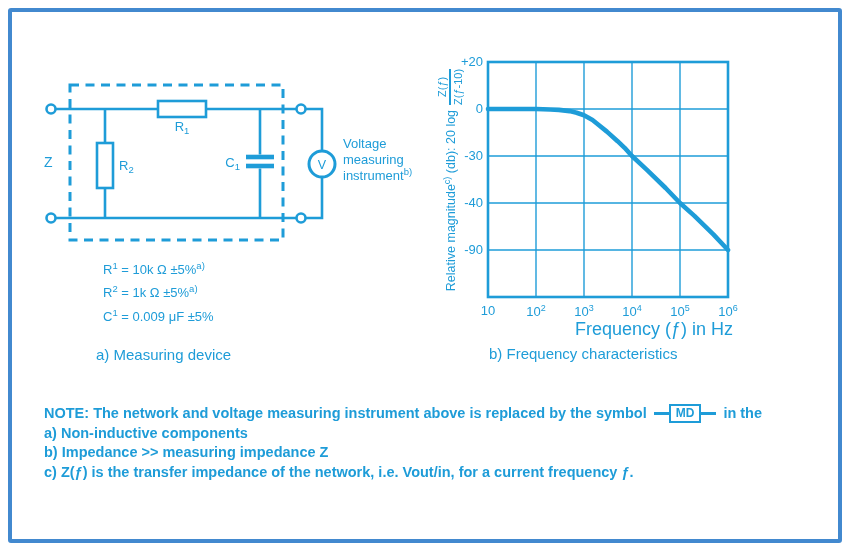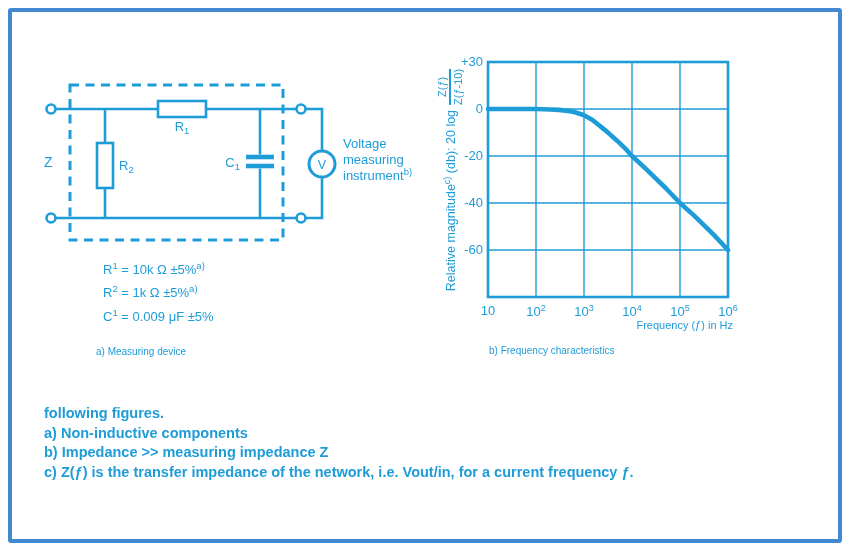--- a/index.html
+++ b/index.html
@@ -9,33 +9,33 @@
   svg{overflow:visible;}
   .wire{stroke:#1e9cd8;stroke-width:2.6;fill:none;}
   .thick{stroke:#1e9cd8;stroke-width:4.6;fill:none;}
   .compbox{fill:#ffffff;stroke:#1e9cd8;stroke-width:2.6;}
   .dashbox{fill:none;stroke:#1e9cd8;stroke-width:3;stroke-dasharray:9 6.5;}
   .term{fill:#ffffff;stroke:#1e9cd8;stroke-width:2.6;}
   .svgtext{fill:#1e9cd8;font-family:"Liberation Sans","DejaVu Sans",sans-serif;}
   .abs{position:absolute;}
   .values{left:103px;top:256px;font-size:13px;line-height:19px;white-space:nowrap;}
   .values sup{font-size:9.5px;}
-  .caption{font-size:10px;white-space:nowrap;}
+  .caption{font-size:15px;white-space:nowrap;}
   #caption-a{left:96px;top:346px;}
   #caption-b{left:489px;top:345px;text-align:right;}
   #ylabel{left:322px;top:158px;width:256px;height:44px;transform:rotate(-90deg);
           display:flex;align-items:center;justify-content:center;font-size:12.5px;white-space:nowrap;}
   #ylabel sup{font-size:9px;}
   .frac{display:inline-flex;flex-direction:column;align-items:center;margin-left:5px;font-size:11px;line-height:12px;}
   .frac .bar{width:100%;height:1.6px;background:#1e9cd8;margin:1px 0;}
   .tick{position:absolute;font-size:13px;color:#1e9cd8;}
   .tick sup{font-size:9px;}
   .xtick{top:303px;transform:translateX(-50%);white-space:nowrap;}
   .ytick{left:440px;width:43px;text-align:right;}
-  #xlabel{left:733px;top:319px;transform:translateX(-100%);font-size:11px;white-space:nowrap;}
+  #xlabel{left:733px;top:319px;transform:translateX(-100%);font-size:18px;white-space:nowrap;}
   #note{left:44px;top:404px;font-size:14.5px;font-weight:bold;line-height:19.6px;letter-spacing:0;}
   #note .nline{white-space:nowrap;}
   .line1{display:flex;align-items:center;}
   .md-sym{display:inline-flex;align-items:center;margin:0 7px;}
   .md-line{width:15px;height:3px;background:#1e9cd8;}
   .md-box{border:2.6px solid #1e9cd8;padding:0 5px;font-size:12px;line-height:15px;height:15px;font-weight:bold;}
 </style>
 </head>
 <body>
 
@@ -109,30 +109,38 @@
     <polyline id="curve" fill="none" stroke="#1e9cd8" stroke-width="4.6" stroke-linecap="round" stroke-linejoin="round" points="0.0,47.0 48.0,47.0 62.4,47.5 70.9,47.9 81.6,49.1 88.6,50.8 96.0,53.3 104.5,58.0 110.4,62.7 118.9,69.6 129.6,79.2 136.6,85.8 144.0,94.0 158.4,107.4 177.6,126.0 192.0,141.0 206.4,153.9 225.6,172.7 240.0,188.0"></polyline>
   </svg>
 
   <div id="tick-labels">
       <span class="tick xtick" style="left: 488px;"><span>10</span></span>
       <span class="tick xtick" style="left: 536px;"><span>10</span><sup>2</sup></span>
       <span class="tick xtick" style="left: 584px;"><span>10</span><sup>3</sup></span>
       <span class="tick xtick" style="left: 632px;"><span>10</span><sup>4</sup></span>
       <span class="tick xtick" style="left: 680px;"><span>10</span><sup>5</sup></span>
       <span class="tick xtick" style="left: 728px; text-align: right;"><span>10</span><sup>6</sup></span>
-      <span class="tick ytick" style="top: 54px;">+30</span>
+      <span class="tick ytick" style="top: 54px;">+20</span>
       <span class="tick ytick" style="top: 101px;">0</span>
-      <span class="tick ytick" style="top: 148px;">-20</span>
+      <span class="tick ytick" style="top: 148px;">-30</span>
       <span class="tick ytick" style="top: 195px;">-40</span>
-      <span class="tick ytick" style="top: 242px;">-60</span>
+      <span class="tick ytick" style="top: 242px;">-90</span>
     </div>
 
   <div class="abs" id="xlabel">Frequency (ƒ) in Hz</div>
 
   <div class="abs caption" id="caption-b">b) Frequency characteristics</div>
 
   <div class="abs" id="note">
-    <div class="nline">following figures.</div>
+    <div class="nline line1">
+      <span>NOTE: The network and voltage measuring instrument above is replaced by the symbol</span>
+      <span class="md-sym">
+        <span class="md-line"></span>
+        <span class="md-box">MD</span>
+        <span class="md-line"></span>
+      </span>
+      <span>in the</span>
+    </div>
     <div class="nline">a) Non-inductive components</div>
     <div class="nline">b) Impedance &gt;&gt; measuring impedance Z</div>
     <div class="nline">c) Z(ƒ) is the transfer impedance of the network, i.e. Vout/in, for a current frequency ƒ.</div>
   </div>
 </div>
 
 </body></html>

